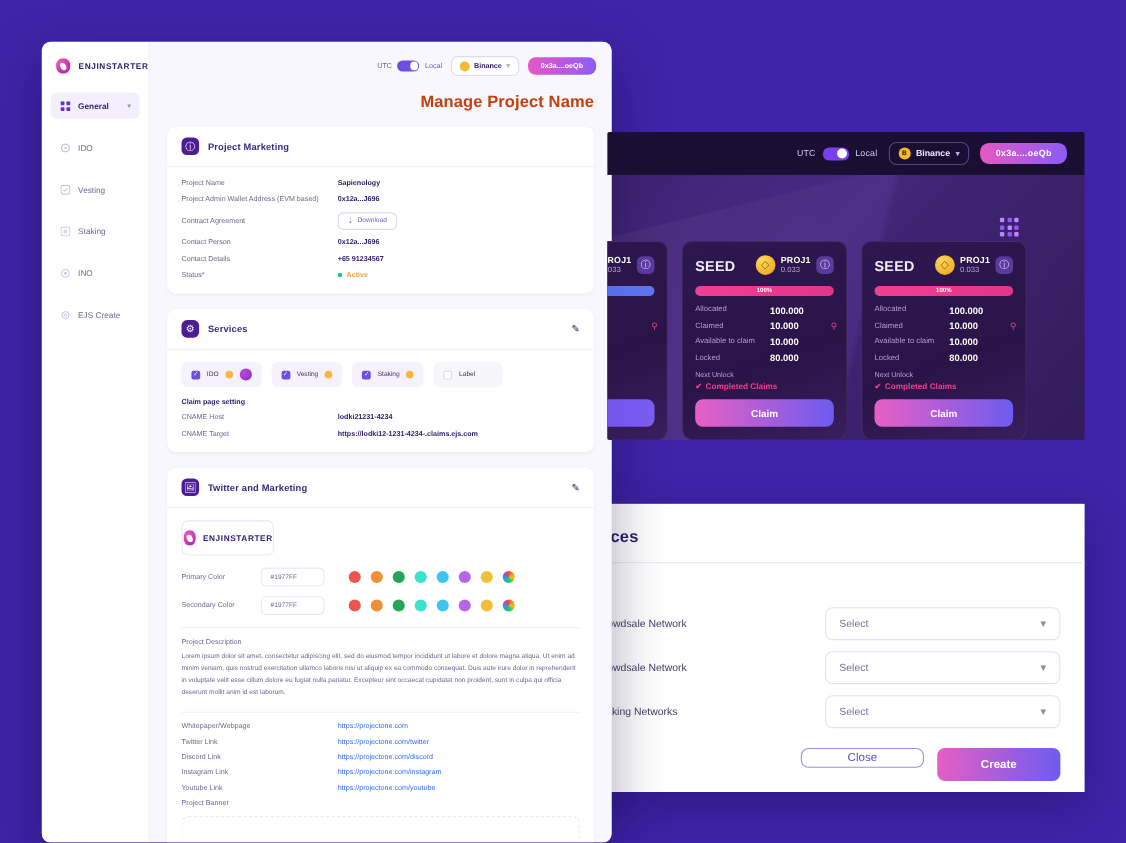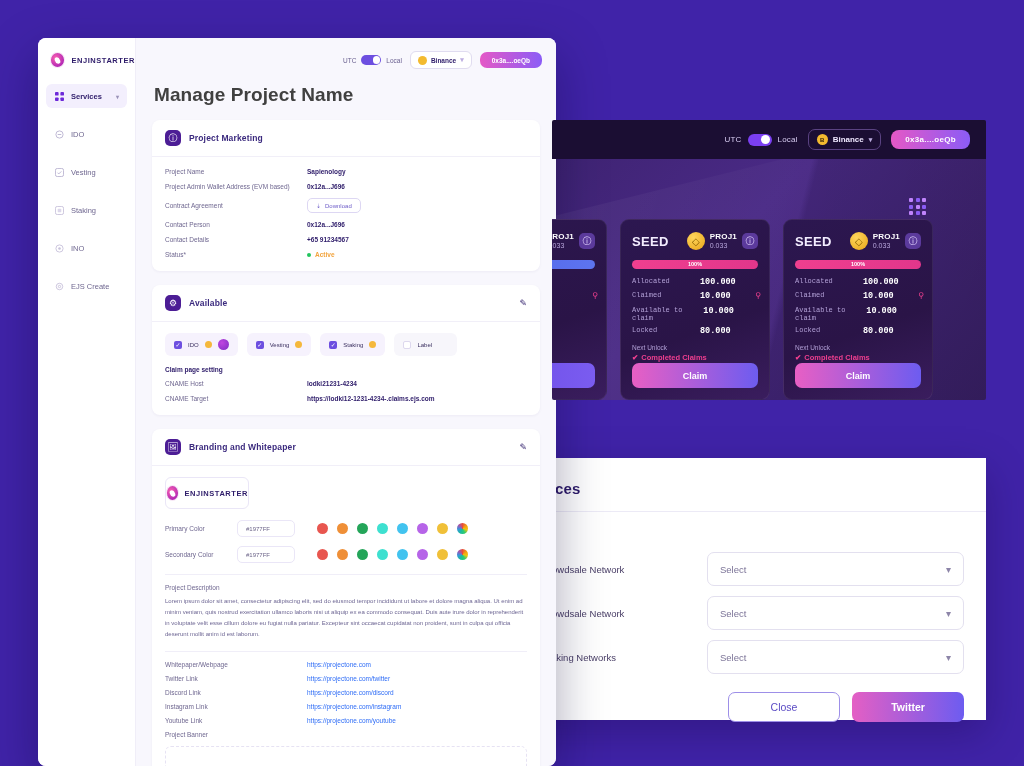--- a/index.html
+++ b/index.html
@@ -59,21 +59,21 @@
   .tok-circle{width:18px;height:18px;border-radius:50%;background:radial-gradient(circle at 35% 30%,#ffd65c,#e8a317);
     display:flex;align-items:center;justify-content:center;color:#8a6000;font-size:10px;}
   .cc-proj{line-height:1.25;}
   .cc-proj b{display:block;font-size:8px;color:#fff;letter-spacing:.2px;}
   .cc-proj span{display:block;font-size:7px;color:#b9a7dd;}
   .cc-sq{width:16px;height:16px;border-radius:5px;background:#5b3a9c;display:flex;align-items:center;justify-content:center;
     color:#e3d4ff;font-size:9px;}
   .cc-bar{height:9px;border-radius:5px;background:linear-gradient(90deg,#ef3f8f,#e2368b);
     display:flex;align-items:center;justify-content:center;font-size:5.5px;color:#fff;font-weight:bold;margin-bottom:8px;}
   .cc-bar.blue{background:linear-gradient(90deg,#4f63e8,#5d74ef);}
-  .cc-row{display:flex;justify-content:space-between;align-items:flex-start;margin-bottom:4.5px;position:relative;font-family:Liberation Mono, monospace;}
+  .cc-row{display:flex;justify-content:space-between;align-items:center;margin-bottom:4.5px;position:relative;}
   .cc-row .k{font-size:7px;color:#b2a0d6;}
   .cc-row .v{font-size:8.5px;color:#ffffff;font-weight:bold;width:58px;}
   .cc-row .mag{position:absolute;right:-3px;color:#ef3f8f;font-size:8px;}
   .cc-next{font-size:6.5px;color:#b2a0d6;margin-top:3px;}
   .cc-status{font-size:7.5px;color:#ef3f8f;font-weight:bold;margin-top:2px;display:flex;align-items:center;gap:3px;}
   .cc-time{font-size:8px;color:#fff;font-weight:bold;margin-top:2px;}
   .cc-btn{margin-top:auto;height:25px;border-radius:7px;background:linear-gradient(90deg,#e85fc4,#6d5cf0);
     display:flex;align-items:center;justify-content:center;color:#fff;font-size:9px;font-weight:bold;}
   .cc-btn.solid{background:linear-gradient(90deg,#6b4ae4,#7a5cf0);}
 
@@ -83,26 +83,26 @@
     box-shadow:0 14px 40px rgba(20,0,60,.30);
   }
   .modal-title{font-size:15px;font-weight:bold;color:#2d1b69;padding:22px 0 0 22px;letter-spacing:.2px;}
   .modal-sep{margin-top:14px;border-top:1px solid #eceaf6;}
   .modal-sub{font-size:8.5px;color:#3b2d63;padding:16px 0 0 22px;font-weight:bold;}
   .modal-body{padding:4px 22px 0 22px;}
   .m-row{display:flex;align-items:center;margin-top:10px;}
   .m-label{width:165px;font-size:9.5px;color:#4b4068;}
   .m-select{
     flex:1;height:30px;border:1px solid #e3e0ef;border-radius:7px;background:#fff;
-    display:flex;align-items:center;justify-content:space-between;padding:16px 12px;
-    font-size:9.5px;color:#7b7397;
+    display:flex;align-items:center;justify-content:space-between;padding:4px 12px;
+    font-size:9.5px;color:#7b7397;margin-left:43px;
   }
   .m-select .cv{color:#8d85a8;font-size:10px;}
   .m-actions{display:flex;justify-content:flex-end;gap:12px;padding:18px 22px 0 0;}
-  .btn-close{width:112px;height:30px;border:1px solid #9d8fe8;border-radius:7px;background:#fff;
+  .btn-close{width:112px;height:18px;border:1px solid #9d8fe8;border-radius:7px;background:#fff;
     color:#5b4bc4;font-size:10.5px;display:flex;align-items:center;justify-content:center;}
   .btn-create{width:112px;height:30px;border-radius:7px;background:linear-gradient(90deg,#e45fc4,#6d5cf0);
     color:#fff;font-size:10.5px;font-weight:bold;display:flex;align-items:center;justify-content:center;}
 
   
   .app{
     position:absolute;left:38px;top:38px;width:518px;height:728px;
     background:#f8f7fd;border-radius:8px;overflow:hidden;
     box-shadow:0 18px 50px rgba(10,0,50,.35);
     display:flex;
@@ -127,21 +127,21 @@
   .tb-utc{display:flex;align-items:center;gap:5px;font-size:6.5px;color:#6a6090;}
   .tb-toggle{width:20px;height:10px;border-radius:6px;background:#6d4fe0;position:relative;}
   .tb-toggle i{position:absolute;right:1.2px;top:1.2px;width:7.6px;height:7.6px;border-radius:50%;background:#fff;}
   .tb-binance{display:flex;align-items:center;gap:4px;border:1px solid #e0dcf0;border-radius:6px;background:#fff;
     padding:3.5px 7px;font-size:6.5px;color:#2d1b69;font-weight:bold;}
   .tb-coin{width:9px;height:9px;border-radius:50%;background:#f3ba2f;}
   .tb-addr{background:linear-gradient(90deg,#e558c6,#8b5cf6);border-radius:7px;padding:4.5px 12px;
     font-size:6.5px;color:#fff;font-weight:bold;}
 
   .scroll{padding:0 16px 16px 16px;}
-  .page-title{font-size:19px;font-weight:bold;color:#404040;padding:2px 0 14px 2px;letter-spacing:.1px;}
+  .page-title{font-size:15px;font-weight:bold;color:#c2410c;padding:2px 0 14px 2px;letter-spacing:.1px;text-align:right;}
 
   .card{background:#fff;border-radius:8px;margin-bottom:14px;box-shadow:0 1px 3px rgba(40,20,90,.05);}
   .card-head{display:flex;align-items:center;gap:8px;padding:10px 13px;border-bottom:1px solid #f1eff8;}
   .card-badge{width:16px;height:16px;border-radius:5px;background:#4c1d95;display:flex;align-items:center;
     justify-content:center;color:#fff;font-size:9px;}
   .card-title{font-size:8.5px;font-weight:bold;color:#3b2a7e;letter-spacing:.15px;}
   .card-edit{margin-left:auto;color:#2d1b69;font-size:9px;}
   .card-body{padding:11px 13px 13px;}
 
   .kv{display:flex;align-items:center;margin-bottom:8px;}
@@ -352,21 +352,21 @@
     <div class="m-row">
       <div class="m-label">Staking Networks</div>
       <div class="m-select">
         <span>Select</span>
         <span class="cv">▾</span>
       </div>
     </div>
   </div>
   <div class="m-actions">
     <div class="btn-close">Close</div>
-    <div class="btn-create">Twitter</div>
+    <div class="btn-create">Create</div>
   </div>
 </div>
 
 <div class="app">
 
   <div class="sidebar">
     <div class="logo">
       <span class="logo-mark">
           <i></i>
         </span>
@@ -375,21 +375,21 @@
 
     <div class="nav-item active">
       <span class="ico">
         <svg width="9" height="9" viewBox="0 0 10 10">
             <rect x="0" y="0" width="4" height="4" rx="1" fill="#6d28d9"></rect>
             <rect x="6" y="0" width="4" height="4" rx="1" fill="#6d28d9"></rect>
             <rect x="0" y="6" width="4" height="4" rx="1" fill="#6d28d9"></rect>
             <rect x="6" y="6" width="4" height="4" rx="1" fill="#6d28d9"></rect>
           </svg>
       </span>
-      <span>Services</span>
+      <span>General</span>
       <span class="cd">▾</span>
     </div>
     <div class="nav-sp"></div>
     <div class="nav-item">
       <span class="ico">
         <svg width="9" height="9" viewBox="0 0 10 10">
             <circle cx="5" cy="5" r="4" fill="none" stroke="#b9b2d0" stroke-width="1"></circle>
             <path d="M3 5h4" stroke="#b9b2d0" stroke-width="1"></path>
           </svg>
       </span>
@@ -489,21 +489,21 @@
           <div class="kv">
             <span class="k">Status*</span>
             <span class="status-txt"><i class="status-dot"></i><span>Active</span></span>
           </div>
         </div>
       </div>
 
       <div class="card">
         <div class="card-head">
           <span class="card-badge">⚙</span>
-          <span class="card-title">Available</span>
+          <span class="card-title">Services</span>
           <span class="card-edit">✎</span>
         </div>
         <div class="card-body">
           <div class="svc-row">
             <div class="svc-chip">
               <span class="cbx">✓</span>
               <span class="svc-name">IDO</span>
               <span class="svc-coin"></span>
               <span class="svc-glob"></span>
             </div>
@@ -530,21 +530,21 @@
           <div class="kv">
             <span class="k">CNAME Target</span>
             <span class="v">https://lodki12-1231-4234-.claims.ejs.com</span>
           </div>
         </div>
       </div>
 
       <div class="card">
         <div class="card-head">
           <span class="card-badge">🖼</span>
-          <span class="card-title">Branding and Whitepaper</span>
+          <span class="card-title">Twitter and Marketing</span>
           <span class="card-edit">✎</span>
         </div>
         <div class="card-body">
           <div class="brand-box">
             <span class="logo-mark">
                 <i></i>
               </span>
             <span class="logo-text">ENJINSTARTER</span>
           </div>
 

